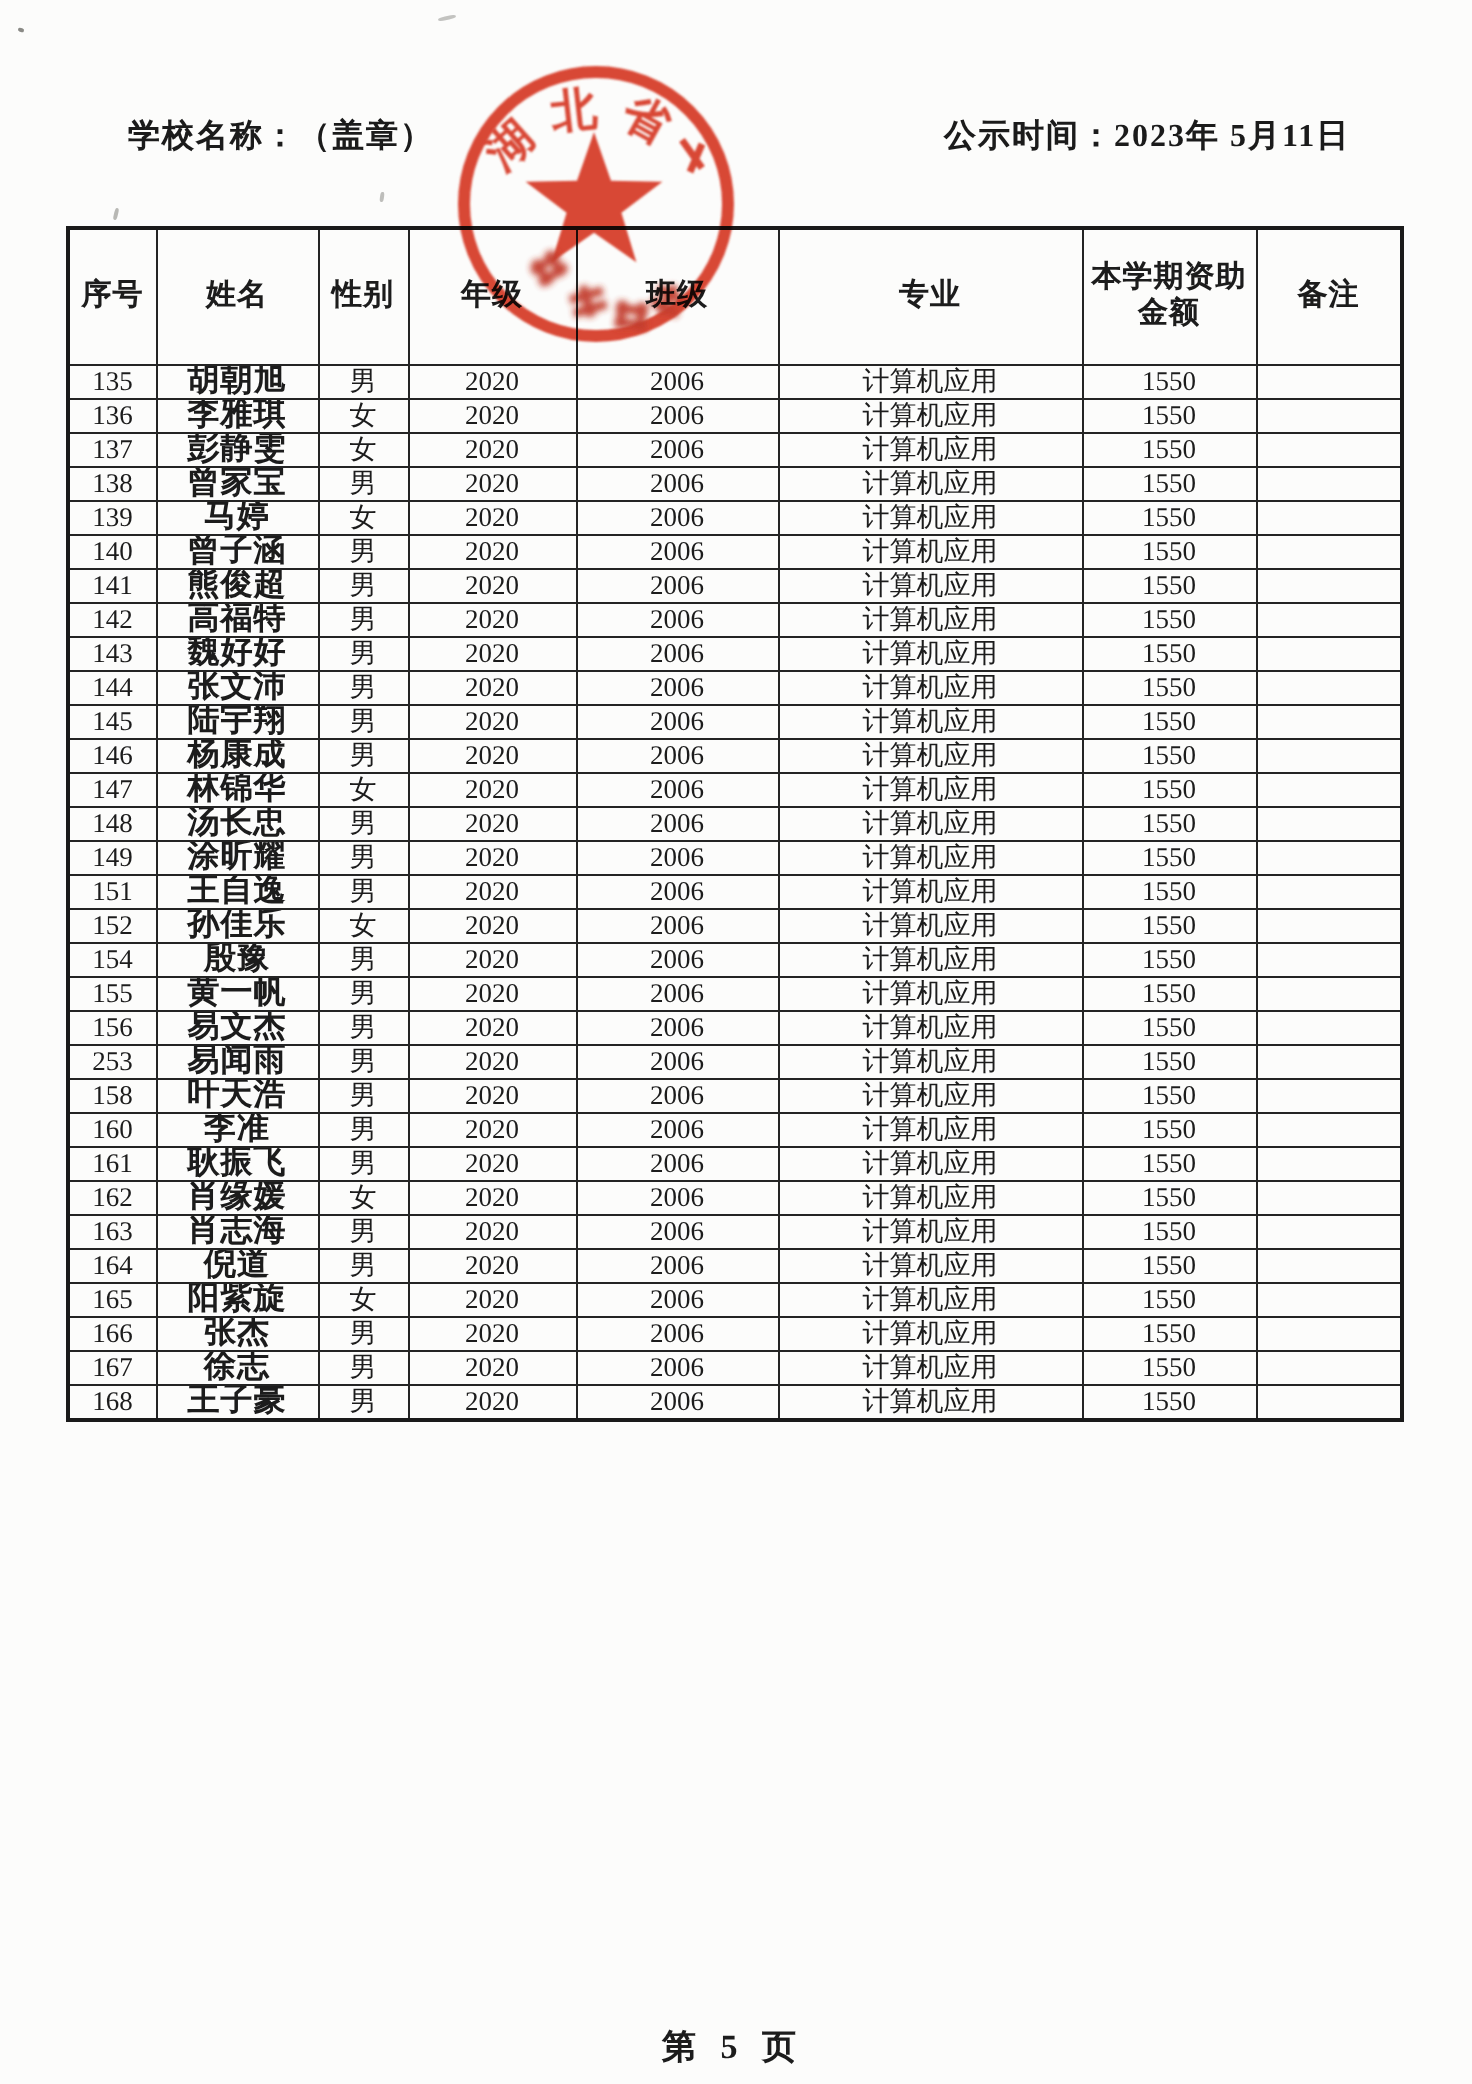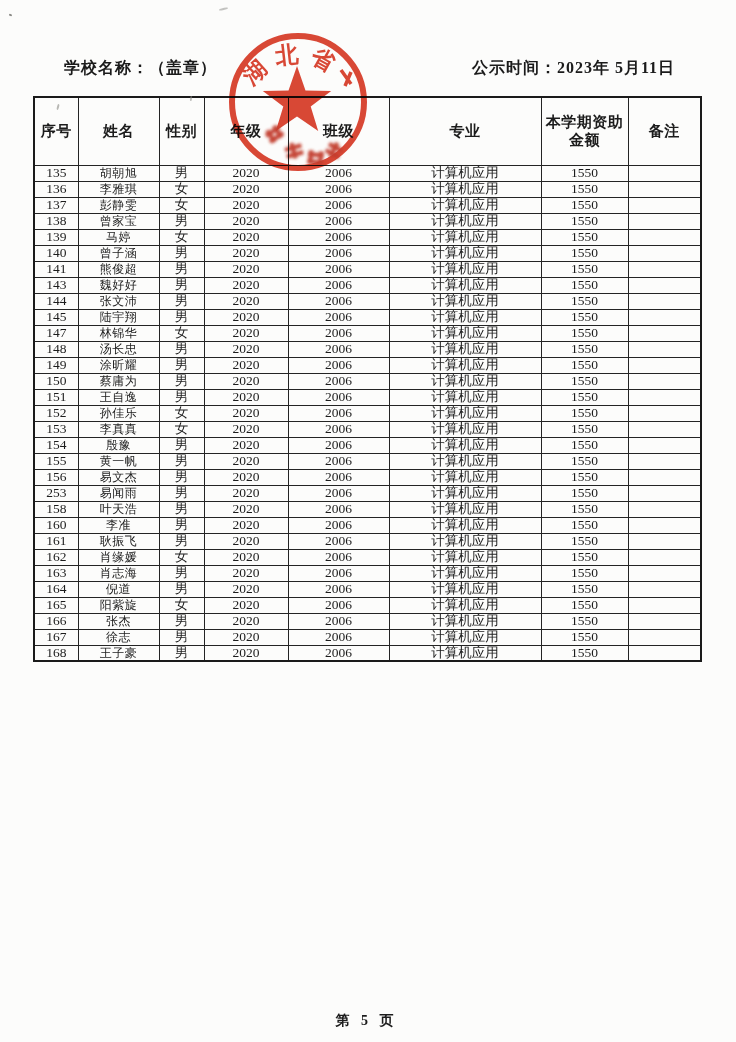--- a/index.html
+++ b/index.html
@@ -18,30 +18,30 @@
   table.tbl{
     position:absolute;left:33px;top:96px;width:667px;
     border-collapse:collapse;table-layout:fixed;
     background:transparent;
   }
   table.tbl th,table.tbl td{
     border:1.6px solid #242424;
     text-align:center;vertical-align:middle;
     padding:0;overflow:hidden;
   }
-  table.tbl{border:2.2px solid #1a1a1a;}
+  table.tbl{border:2.2px solid #1a1a1a;margin-top:17px;}
   table.tbl thead tr{height:68px;}
   table.tbl tbody tr{height:16px;}
   table.tbl th{font-size:15px;font-weight:600;white-space:pre-line;line-height:1.25;letter-spacing:.5px;}
   table.tbl td{font-size:13.5px;line-height:1;}
-  table.tbl td:nth-child(2){font-size:12px;letter-spacing:.5px;}
+  table.tbl td:nth-child(2){font-size:16px;letter-spacing:.5px;font-weight:bold;}
   
   .footer{
     position:absolute;left:33px;top:1012px;width:667px;
-    text-align:center;font-size:14px;letter-spacing:4px;font-weight:600;
+    text-align:center;font-size:17px;letter-spacing:4px;font-weight:600;
   }
   
   .stamp{
     position:absolute;left:222px;top:28px;width:152px;height:152px;
     mix-blend-mode:multiply;opacity:.93;pointer-events:none;
   }
   
   .speck{position:absolute;background:#8a8a86;border-radius:40%;}
   .sp1{left:9px;top:14px;width:3px;height:2px;transform:rotate(20deg);}
   .sp2{left:57px;top:104px;width:2px;height:6px;transform:rotate(14deg);opacity:.6;}
@@ -147,20 +147,30 @@
           <td>141</td>
           <td>熊俊超</td>
           <td>男</td>
           <td>2020</td>
           <td>2006</td>
           <td>计算机应用</td>
           <td>1550</td>
           <td></td>
         </tr>
         <tr>
+          <td>142</td>
+          <td>高福特</td>
+          <td>男</td>
+          <td>2020</td>
+          <td>2006</td>
+          <td>计算机应用</td>
+          <td>1550</td>
+          <td></td>
+        </tr>
+        <tr>
           <td>143</td>
           <td>魏好好</td>
           <td>男</td>
           <td>2020</td>
           <td>2006</td>
           <td>计算机应用</td>
           <td>1550</td>
           <td></td>
         </tr>
         <tr>
@@ -177,20 +187,30 @@
           <td>145</td>
           <td>陆宇翔</td>
           <td>男</td>
           <td>2020</td>
           <td>2006</td>
           <td>计算机应用</td>
           <td>1550</td>
           <td></td>
         </tr>
         <tr>
+          <td>146</td>
+          <td>杨康成</td>
+          <td>男</td>
+          <td>2020</td>
+          <td>2006</td>
+          <td>计算机应用</td>
+          <td>1550</td>
+          <td></td>
+        </tr>
+        <tr>
           <td>147</td>
           <td>林锦华</td>
           <td>女</td>
           <td>2020</td>
           <td>2006</td>
           <td>计算机应用</td>
           <td>1550</td>
           <td></td>
         </tr>
         <tr>
@@ -207,52 +227,32 @@
           <td>149</td>
           <td>涂昕耀</td>
           <td>男</td>
           <td>2020</td>
           <td>2006</td>
           <td>计算机应用</td>
           <td>1550</td>
           <td></td>
         </tr>
         <tr>
-          <td>150</td>
-          <td>蔡庸为</td>
-          <td>男</td>
-          <td>2020</td>
-          <td>2006</td>
-          <td>计算机应用</td>
-          <td>1550</td>
-          <td></td>
-        </tr>
-        <tr>
           <td>151</td>
           <td>王自逸</td>
           <td>男</td>
           <td>2020</td>
           <td>2006</td>
           <td>计算机应用</td>
           <td>1550</td>
           <td></td>
         </tr>
         <tr>
           <td>152</td>
           <td>孙佳乐</td>
-          <td>女</td>
-          <td>2020</td>
-          <td>2006</td>
-          <td>计算机应用</td>
-          <td>1550</td>
-          <td></td>
-        </tr>
-        <tr>
-          <td>153</td>
-          <td>李真真</td>
           <td>女</td>
           <td>2020</td>
           <td>2006</td>
           <td>计算机应用</td>
           <td>1550</td>
           <td></td>
         </tr>
         <tr>
           <td>154</td>
           <td>殷豫</td>

